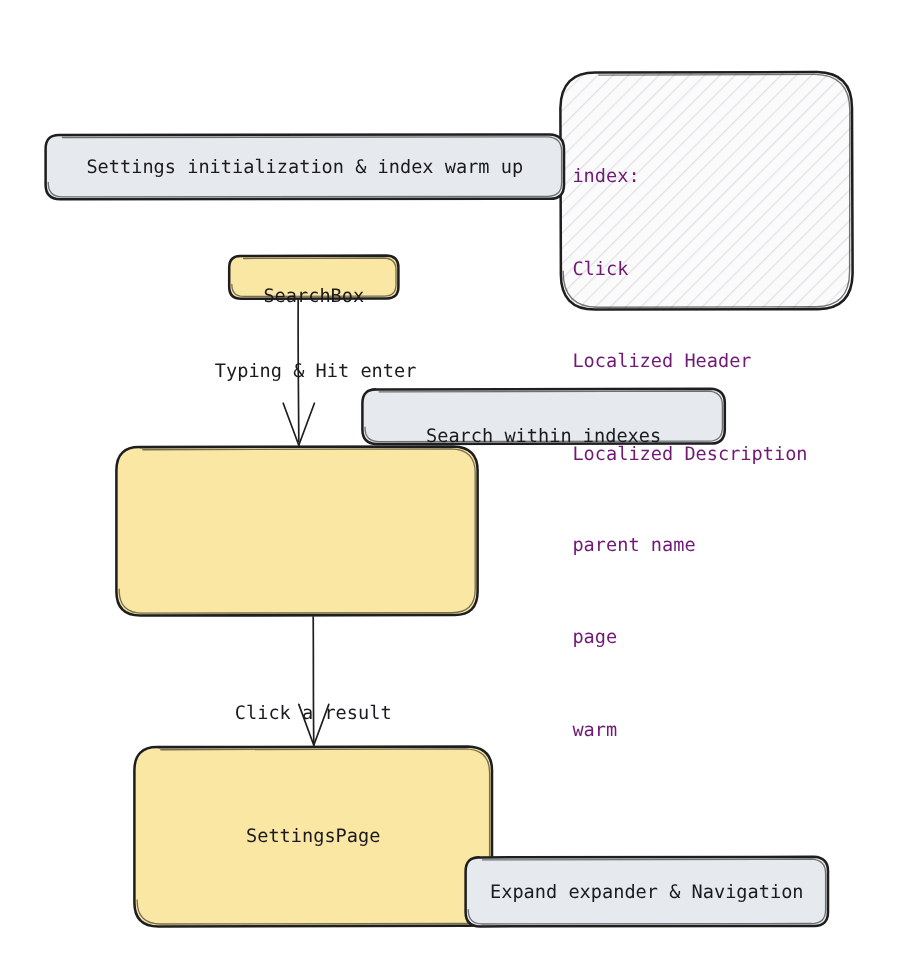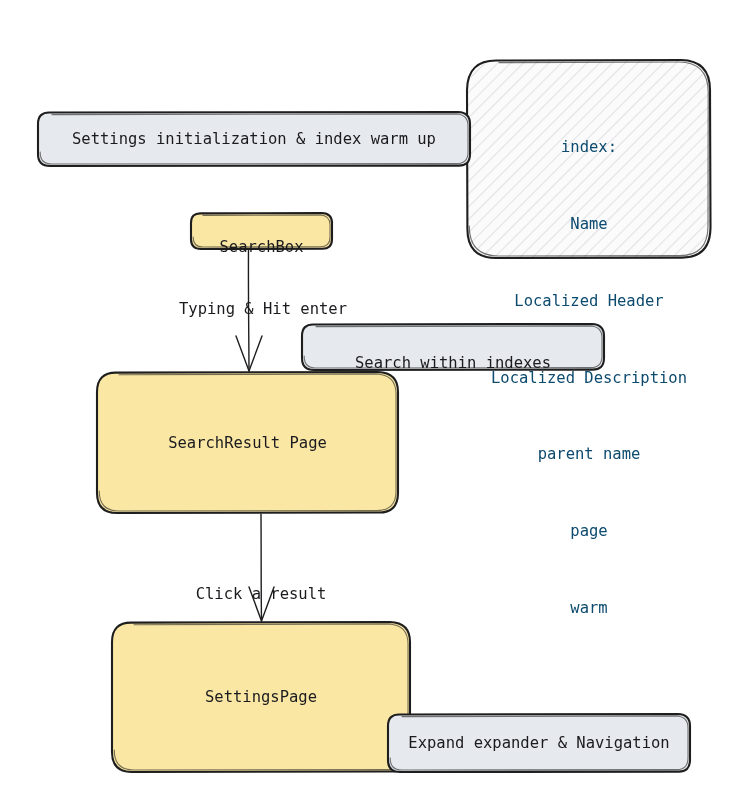--- a/index.html
+++ b/index.html
@@ -33,22 +33,22 @@
     justify-content: center;
     text-align: right;
     color: #1b1b1f;
     font-family: "DejaVu Sans Mono", "Liberation Mono", monospace;
     white-space: pre;
     pointer-events: none;
   }
   .fs16 { font-size: 15.5px; line-height: 20px; }
   .idx-text {
     position: absolute;
-    text-align: center;
-    color: #0c4a6e;
+    text-align: left;
+    color: #701a75;
     font-family: "DejaVu Sans Mono", "Liberation Mono", monospace;
     font-size: 15.5px;
     line-height: 25.6px;
     white-space: pre;
   }
   .hit {
     position: absolute;
   }
 </style>
 </head>
@@ -144,35 +144,34 @@
                L388,726 Q388,714 400,714.5" fill="none" stroke="#1e1e1e" stroke-width="2.1" stroke-linecap="round" stroke-linejoin="round"></path>
       <path d="M402,716.6 L676,716 Q688,716.4 688,728 L688,758
                Q688,770 676,769.6 L402,770 Q390,770 390.2,758" fill="none" stroke="#1e1e1e" stroke-width="1.1" stroke-linecap="round" stroke-linejoin="round" opacity="0.6"></path>
     </g>
   </svg>
 
   <div class="node-label fs16" style="left:38px; top:112px; width:432px; height:54px;">Settings initialization &amp; index warm up</div>
 
   <div class="idx-text" style="left:477px; top:84px; width:224px;">
     <div>index:</div>
-    <div>Name</div>
+    <div>Click</div>
     <div>Localized Header</div>
     <div>Localized Description</div>
     <div>parent name</div>
     <div>page</div>
     <div>warm</div>
   </div>
 
   <div class="node-label fs16" style="left:191px; top:213px; width:141px; height:36px;margin-top:16px;">SearchBox</div>
 
   <div class="edge-label fs16" style="left:155px; top:297px; width:216px; height:24px;">Typing &amp; Hit enter</div>
 
   <div class="node-label fs16" style="left:302px; top:340px; width:302px; height:46px;">Search within indexes</div>
 
-  <div class="node-label fs16" style="left:97px; top:372px; width:301px; height:141px;">SearchResult Page</div>
 
   <div class="edge-label fs16" style="left:177px; top:582px; width:168px; height:24px;">Click a result</div>
 
   <div class="node-label fs16" style="left:112px; top:622px; width:298px; height:150px;">SettingsPage</div>
 
   <div class="node-label fs16" style="left:388px; top:714px; width:302px; height:58px;border-radius:28px;">Expand expander &amp; Navigation</div>
 
   <div class="hit" style="left:38px;  top:112px; width:432px; height:54px;"></div>
   <div class="hit" style="left:467px; top:60px;  width:244px; height:198px;"></div>
   <div class="hit" style="left:191px; top:213px; width:141px; height:36px;"></div>

